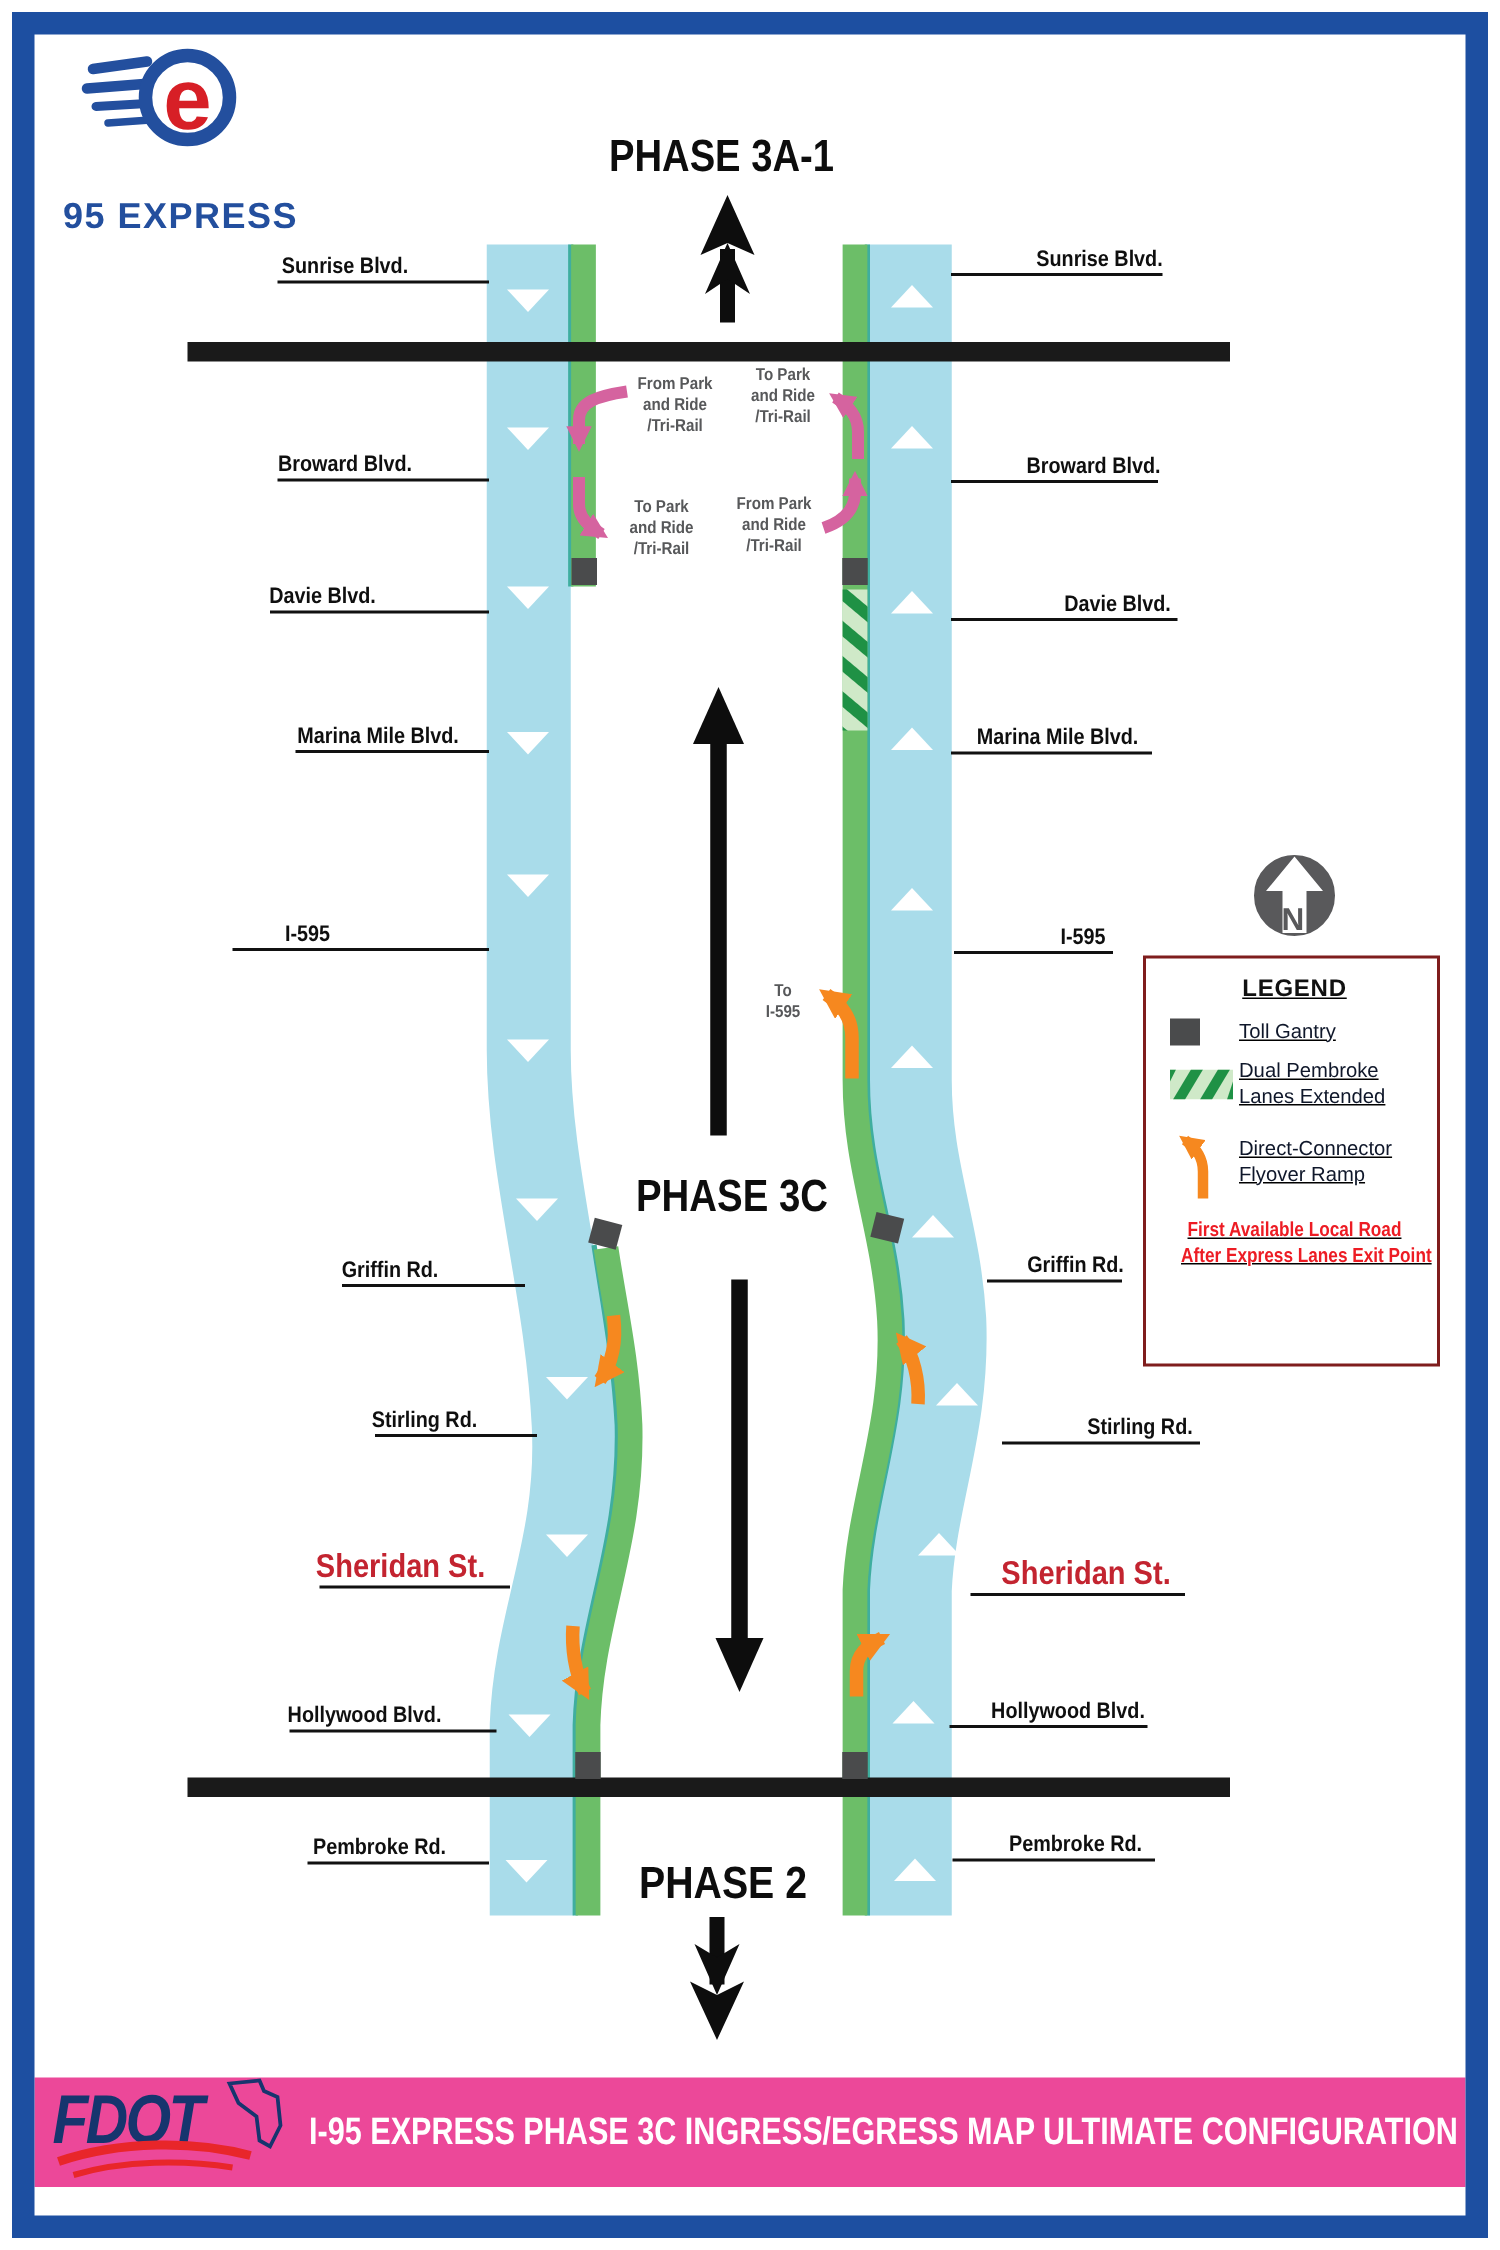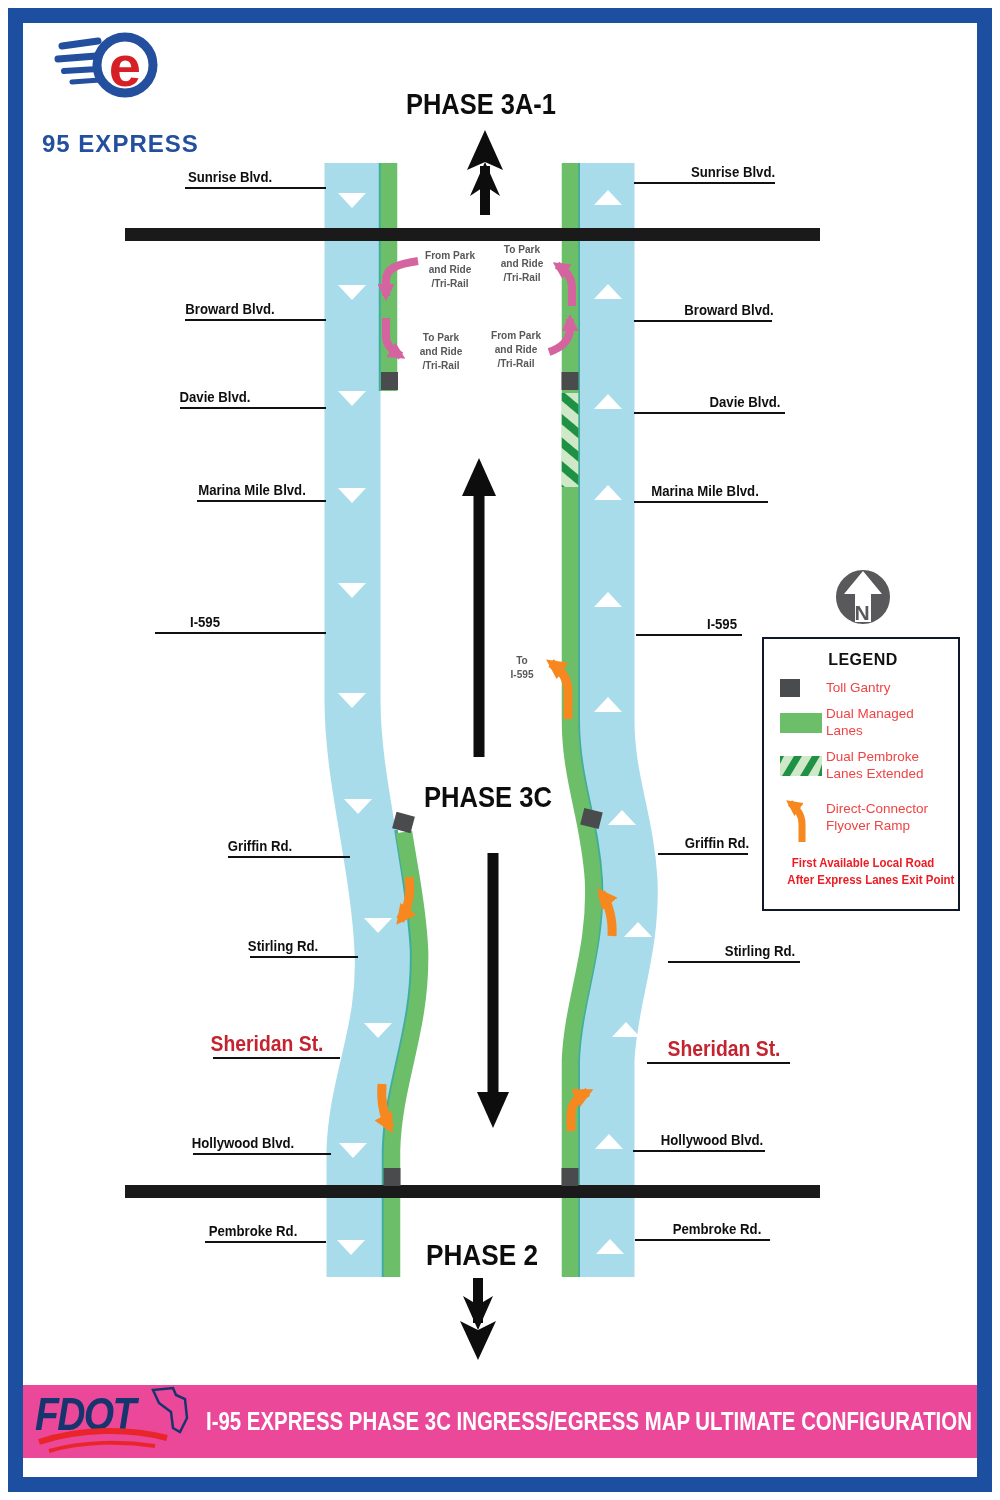--- a/index.html
+++ b/index.html
@@ -8,25 +8,25 @@
   .frame{position:absolute;left:8px;top:8px;right:8px;bottom:8px;
          border:15px solid #1d4fa1;pointer-events:none;z-index:30;}
   svg.map{position:absolute;left:0;top:0;z-index:5;}
 
   
   .brand{position:absolute;left:40px;top:28px;z-index:10;width:180px;}
   .brand-name{color:#234f9e;font-weight:bold;font-size:24px;letter-spacing:1px;margin-top:20px;margin-left:2px;white-space:nowrap;}
 
   
   .legend{position:absolute;left:762px;top:637px;width:198px;height:274px;z-index:10;
-          background:#ffffff;border:2px solid #0f172a;box-sizing:border-box;padding:8px 6px 6px 10px;}
+          background:#ffffff;border:2px solid #7f1d1d;box-sizing:border-box;padding:8px 6px 6px 10px;text-decoration:underline;}
   .legend-title{text-align:center;font-weight:bold;font-size:16px;color:#111;margin:4px 0 10px 0;letter-spacing:.5px;}
   .legend-row{display:flex;align-items:center;margin-bottom:9px;}
   .legend-icon-col{width:52px;flex:0 0 52px;display:flex;justify-content:flex-start;align-items:center;padding-left:6px;box-sizing:border-box;}
-  .legend-label{font-size:13.5px;color:#ef4444;line-height:1.25;width:118px;}
+  .legend-label{font-size:13.5px;color:#0f172a;line-height:1.25;width:118px;}
   .swatch-gantry{width:20px;height:18px;background:#4a4b4c;}
   .swatch-green{width:42px;height:20px;background:#6cbe68;}
   .legend-note{margin-top:10px;text-align:center;color:#ed1c24;font-weight:bold;font-size:13.5px;line-height:1.3;
                white-space:nowrap;transform:scaleX(.85);transform-origin:center;}
 
   
   .footer{position:absolute;left:23px;top:1385px;width:954px;height:73px;background:#ec4899;z-index:10;
           display:flex;align-items:center;}
   .footer-title{color:#ffffff;font-weight:bold;font-size:25.5px;white-space:nowrap;
                 transform:scaleX(.8);transform-origin:left center;margin-left:6px;}
@@ -245,26 +245,20 @@
   <div class="legend">
     <div class="legend-title">LEGEND</div>
 
     <div class="legend-row">
       <div class="legend-icon-col">
           <div class="swatch-gantry"></div>
         </div>
       <div class="legend-label">Toll Gantry</div>
     </div>
 
-    <div class="legend-row">
-      <div class="legend-icon-col">
-          <div class="swatch-green"></div>
-        </div>
-      <div class="legend-label">Dual Managed Lanes</div>
-    </div>
 
     <div class="legend-row">
       <div class="legend-icon-col">
         <svg width="42" height="20">
           <rect width="42" height="20" fill="#cfe9c8"></rect>
           <g fill="#1f9145">
             <polygon points="2,20 10,20 22,0 14,0"></polygon>
             <polygon points="20,20 28,20 40,0 32,0"></polygon>
             <polygon points="38,20 42,20 42,8"></polygon>
             <polygon points="0,8 0,0 4,0"></polygon>

